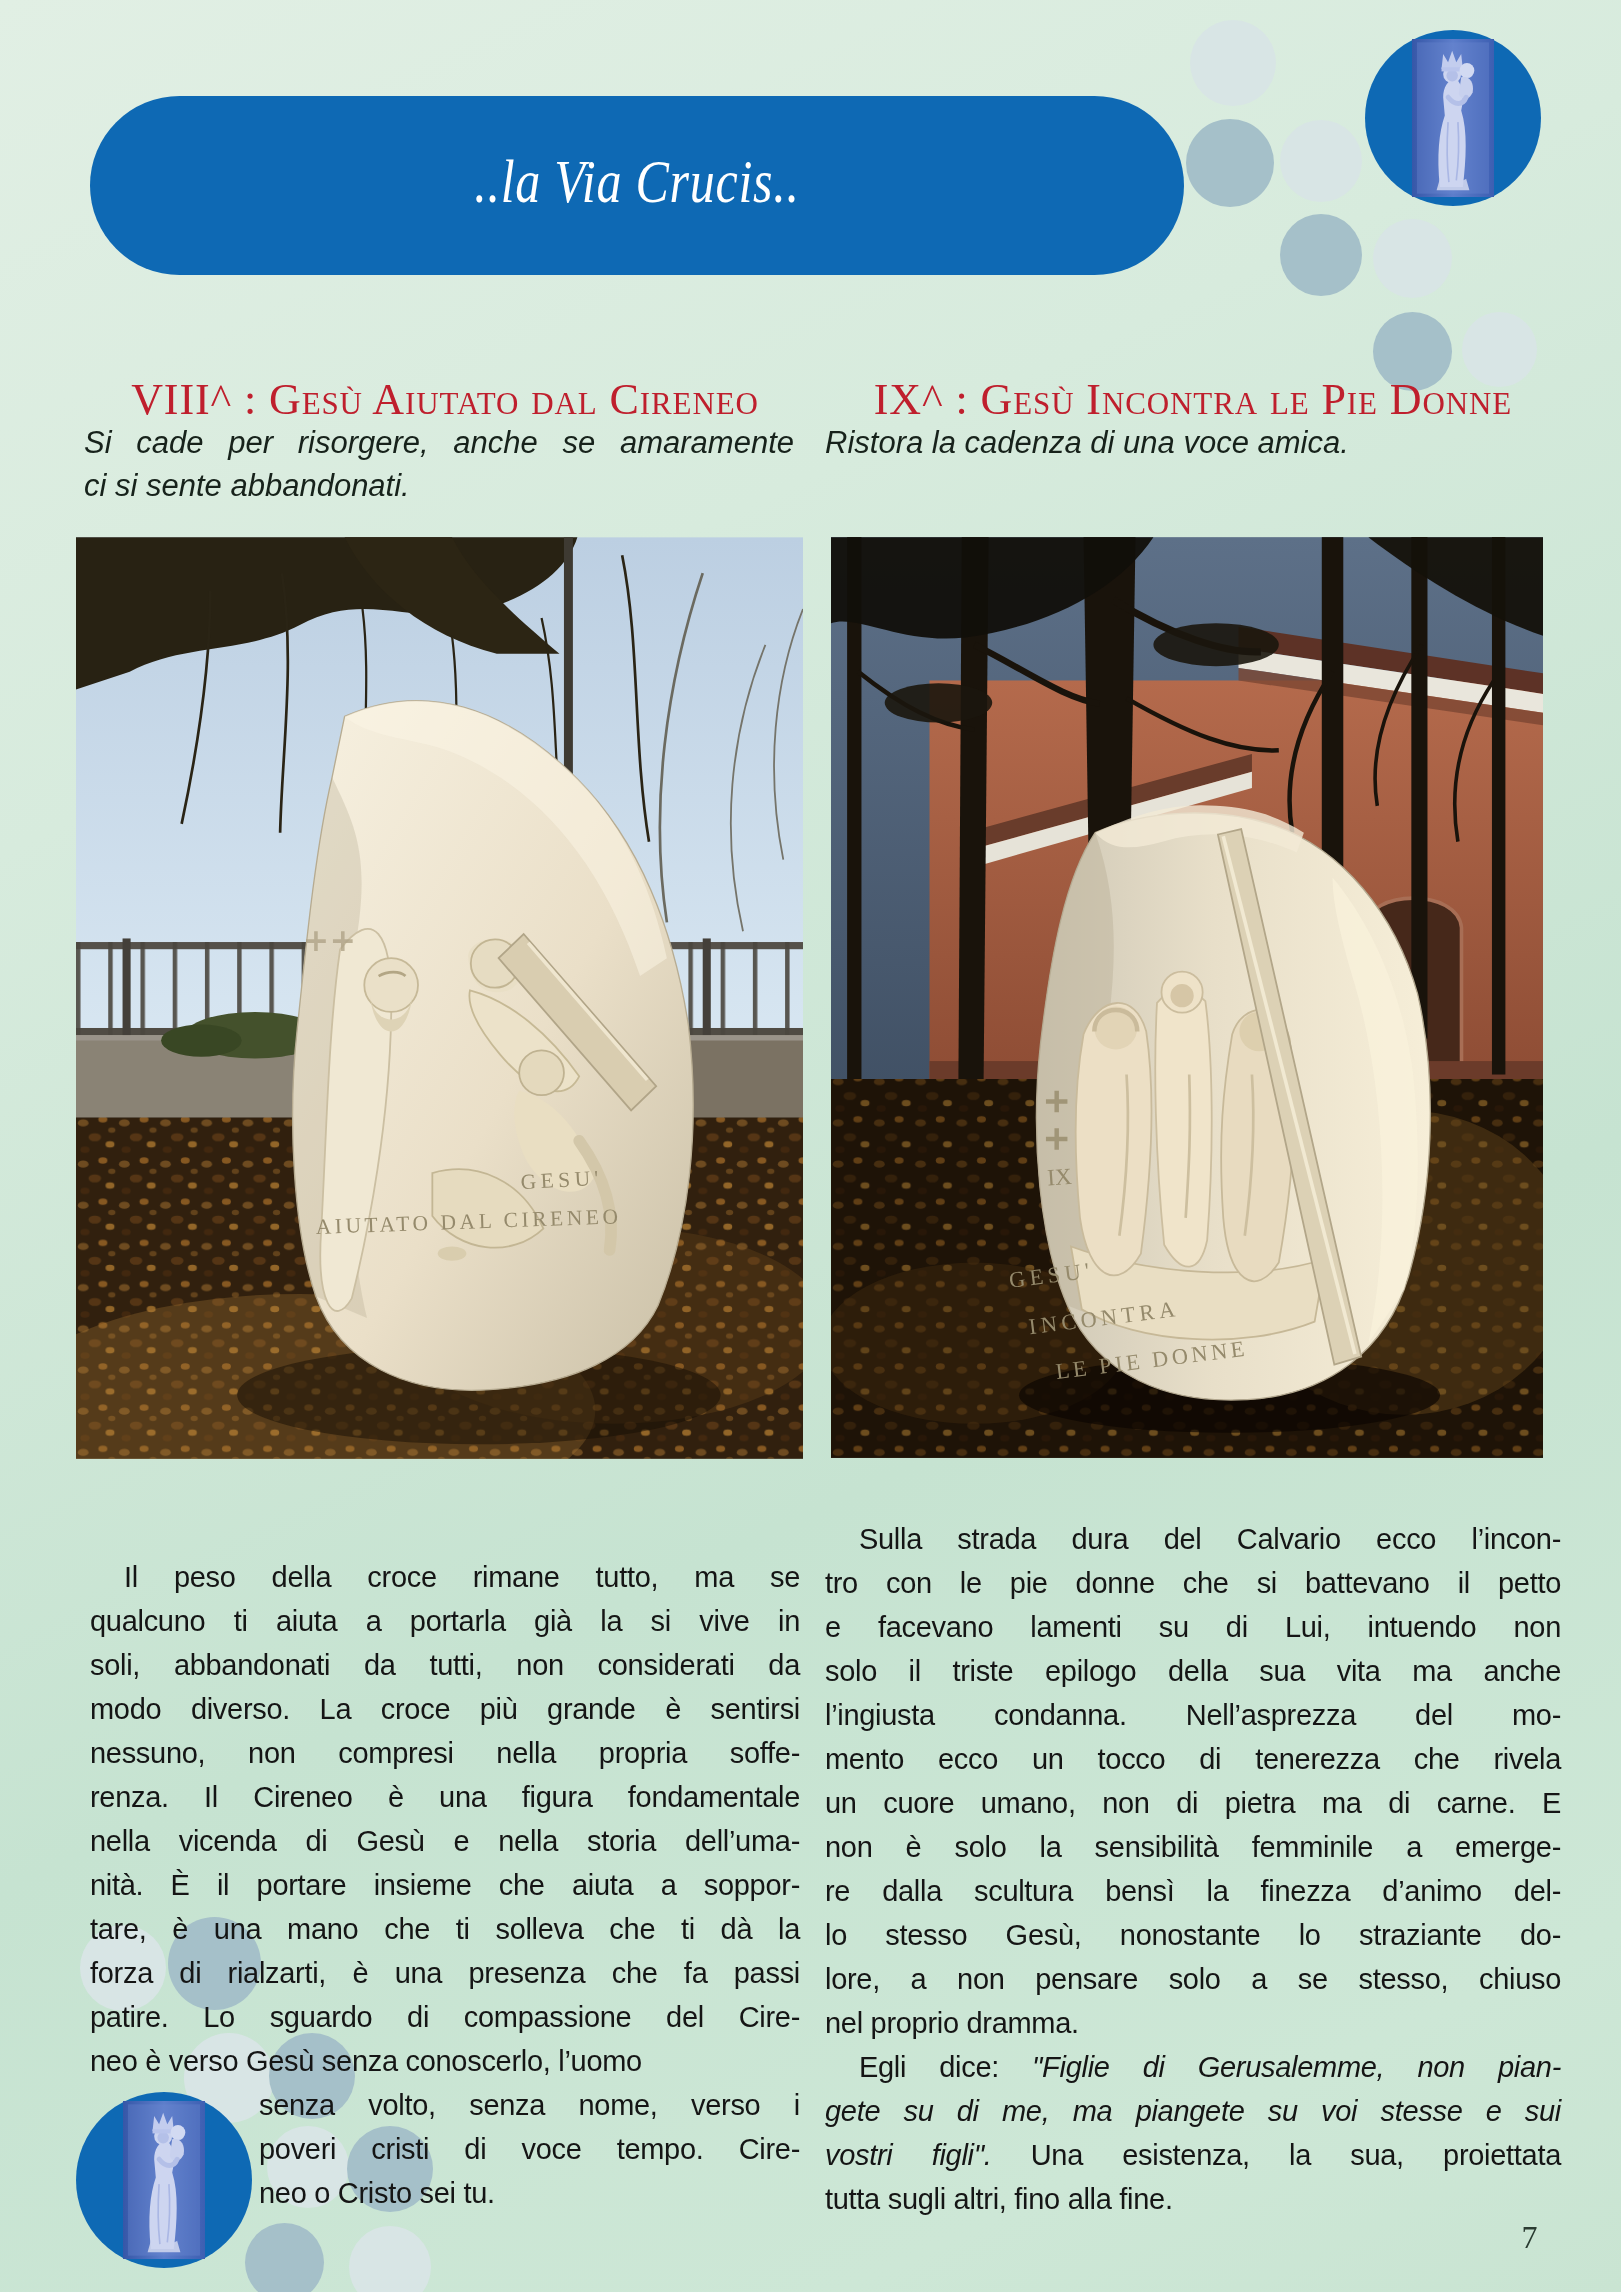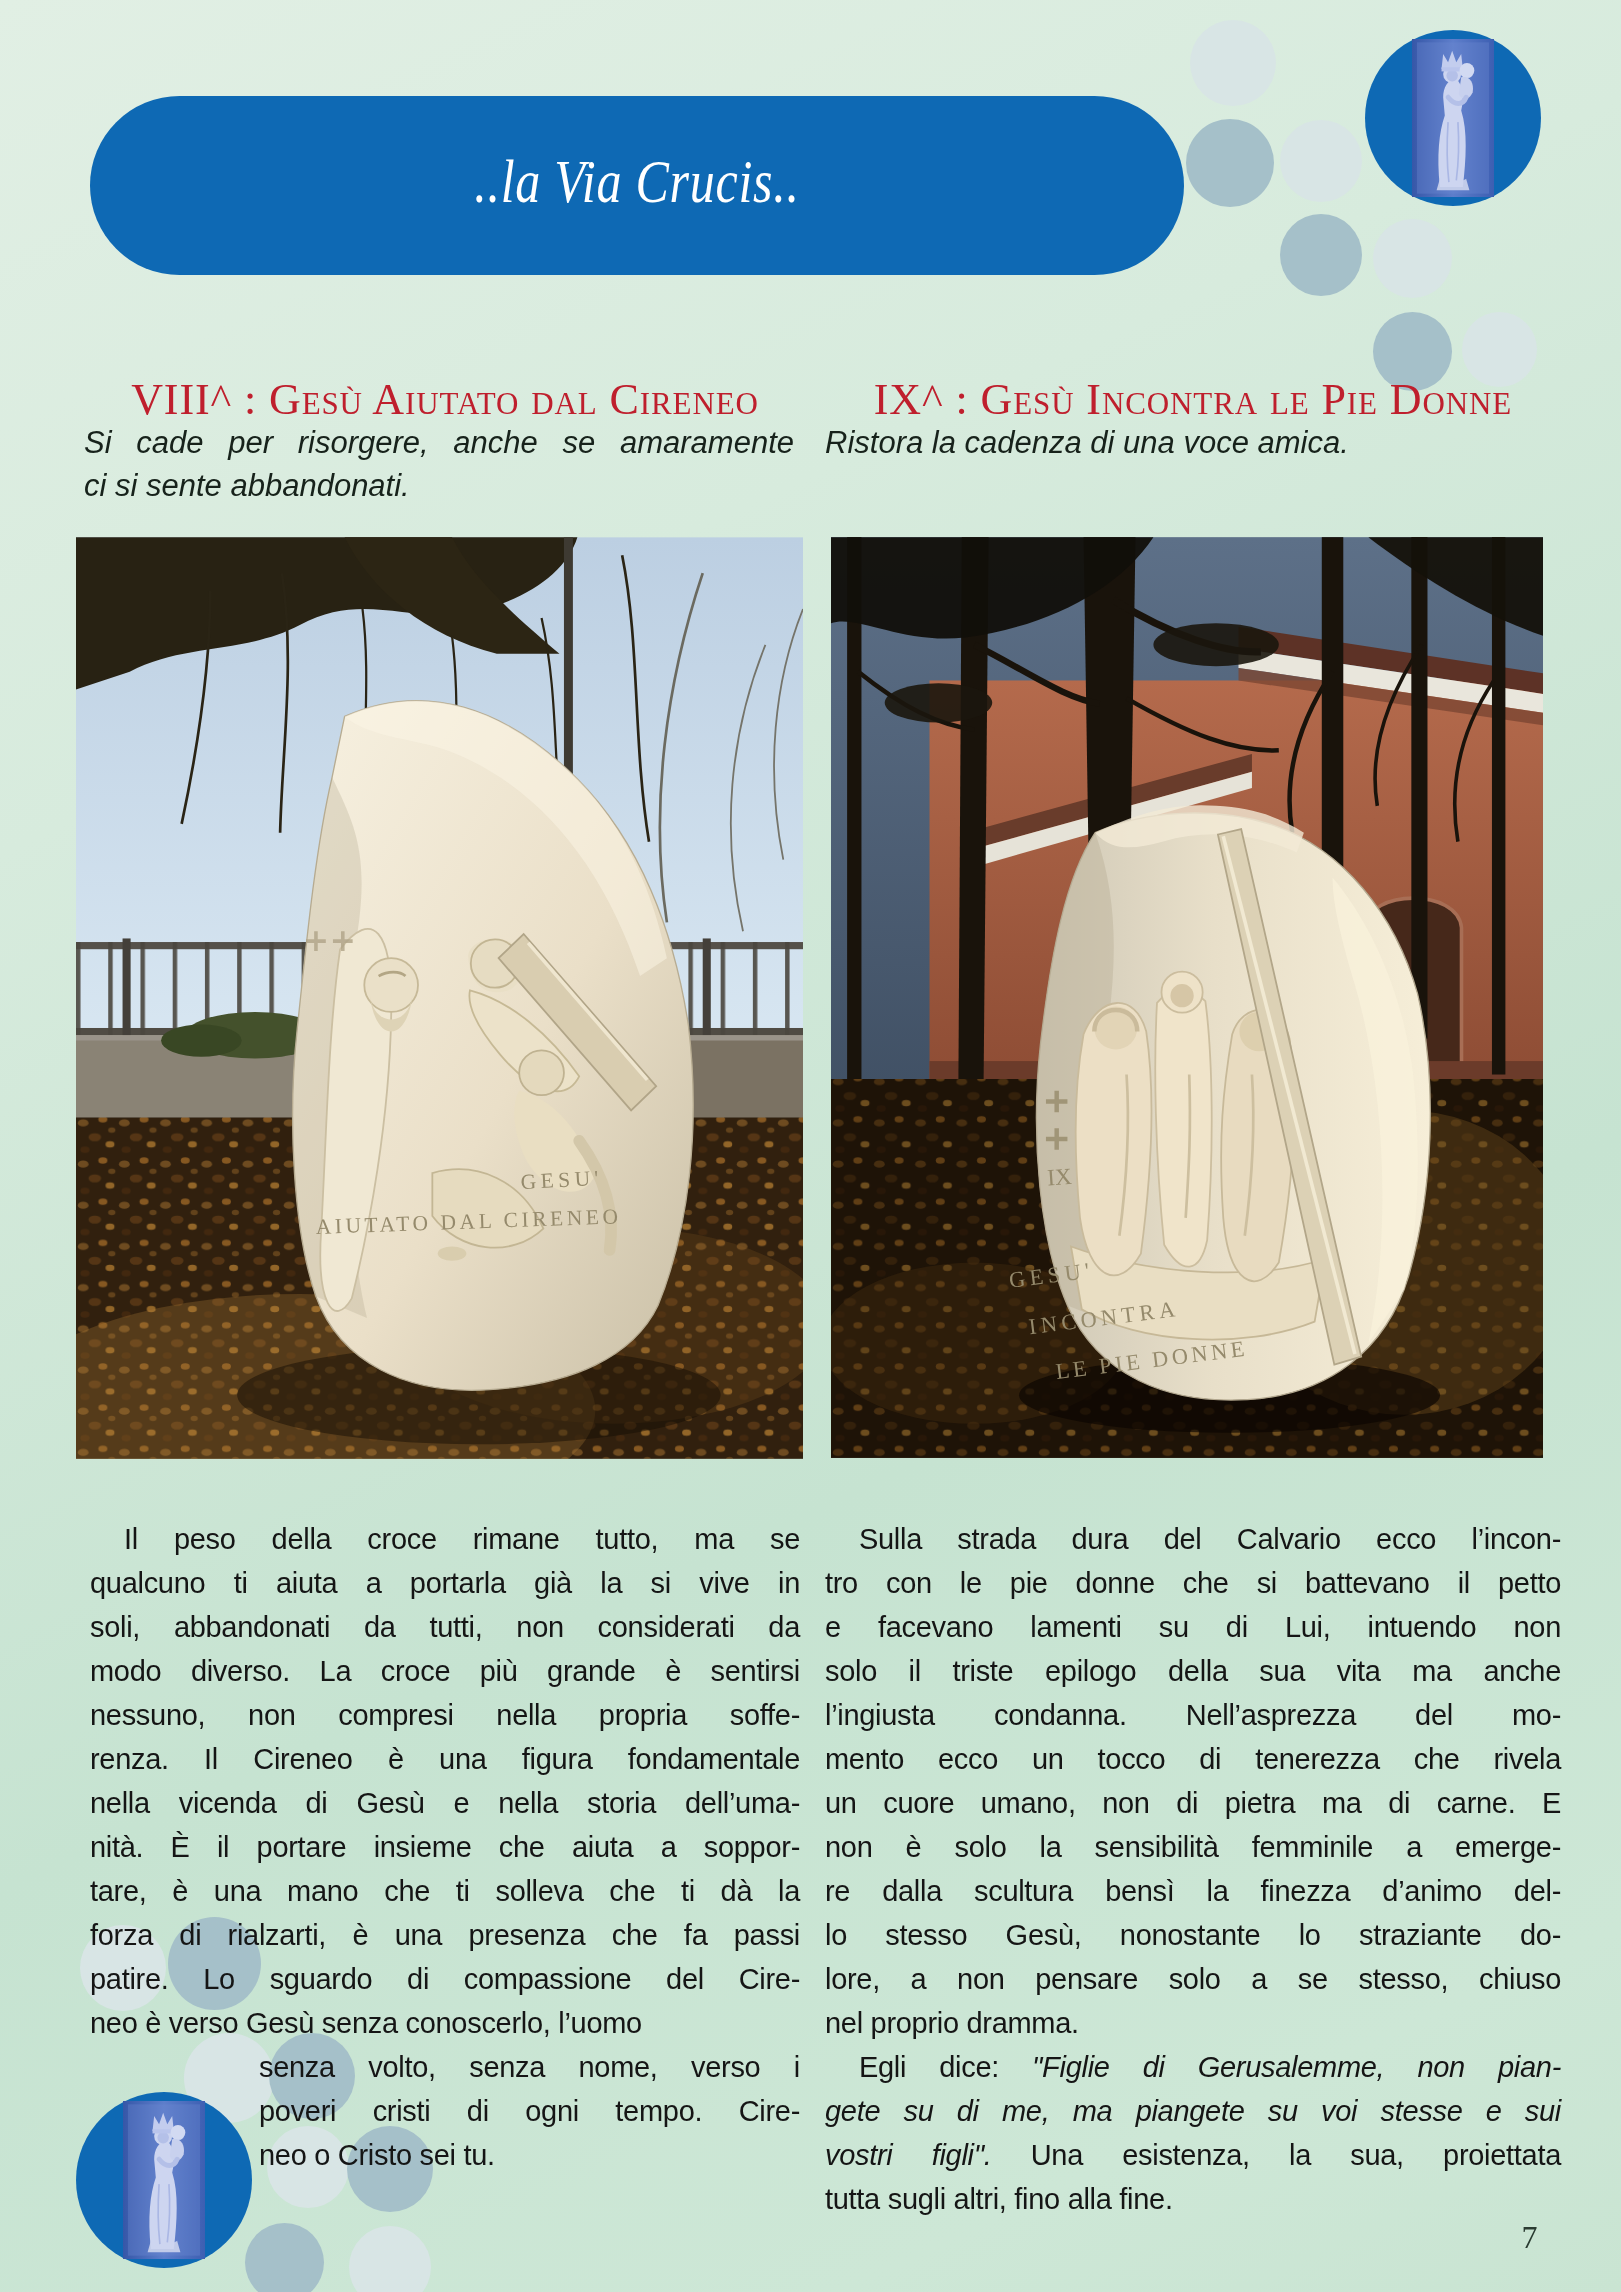--- a/index.html
+++ b/index.html
@@ -37,21 +37,21 @@
   #sub-left{left:84px;width:710px;}
   #sub-right{left:825px;width:736px;}
   .j{text-align:justify;text-align-last:justify;}
   
   .photo{position:absolute;top:537px;z-index:3;display:block;}
   #photo-left{left:76px;}
   #photo-right{left:831px;}
   
   .bodycol{position:absolute;top:1517px;font-size:29px;color:var(--body-text,#151515);
     letter-spacing:-0.3px;z-index:4;}
-  #body-left{left:90px;width:710px;}
+  #body-left{left:90px;width:710px;margin-top:38px;}
   #body-right{left:825px;width:736px;}
   .ln{height:44px;line-height:44px;}
   .ind{margin-left:169px;}
   .indent1{padding-left:34px;}
   .it{font-style:italic;}
   .pagenum{position:absolute;left:1476px;top:2219px;width:107px;text-align:center;
     font-family:"Liberation Serif",serif;font-size:32px;color:var(--pagenum-color,#2a3b31);z-index:4;}
   .insc{font-family:"Liberation Serif",serif;fill:#958a6c;}
 </style>
 </head>
@@ -296,21 +296,21 @@
     <div class="ln j">modo diverso. La croce più grande è sentirsi</div>
     <div class="ln j">nessuno, non compresi nella propria soffe-</div>
     <div class="ln j">renza. Il Cireneo è una figura fondamentale</div>
     <div class="ln j">nella vicenda di Gesù e nella storia dell’uma-</div>
     <div class="ln j">nità. È il portare insieme che aiuta a soppor-</div>
     <div class="ln j">tare, è una mano che ti solleva che ti dà la</div>
     <div class="ln j">forza di rialzarti, è una presenza che fa passi</div>
     <div class="ln j">patire. Lo sguardo di compassione del Cire-</div>
     <div class="ln">neo è verso Gesù senza conoscerlo, l’uomo</div>
     <div class="ln j ind">senza volto, senza nome, verso i</div>
-    <div class="ln j ind">poveri cristi di ogni tempo. Cire-</div>
+    <div class="ln j ind">poveri cristi di voce tempo. Cire-</div>
     <div class="ln ind">neo o Cristo sei tu.</div>
   </div>
 
   <div class="bodycol" id="body-right">
     <div class="ln j indent1">Sulla strada dura del Calvario ecco l’incon-</div>
     <div class="ln j">tro con le pie donne che si battevano il petto</div>
     <div class="ln j">e facevano lamenti su di Lui, intuendo non</div>
     <div class="ln j">solo il triste epilogo della sua vita ma anche</div>
     <div class="ln j">l’ingiusta condanna. Nell’asprezza del mo-</div>
     <div class="ln j">mento ecco un tocco di tenerezza che rivela</div>

